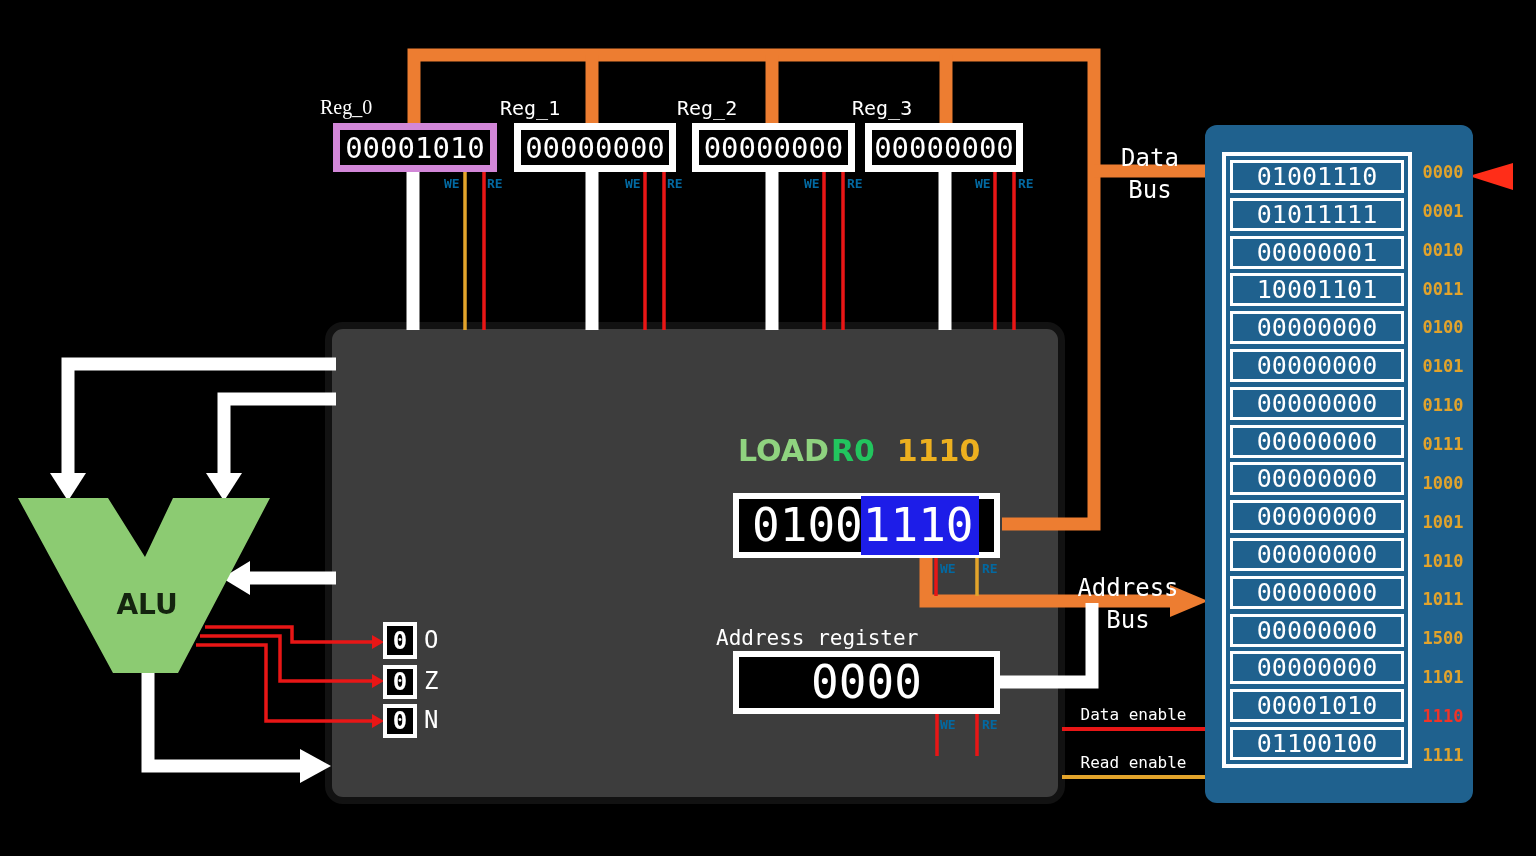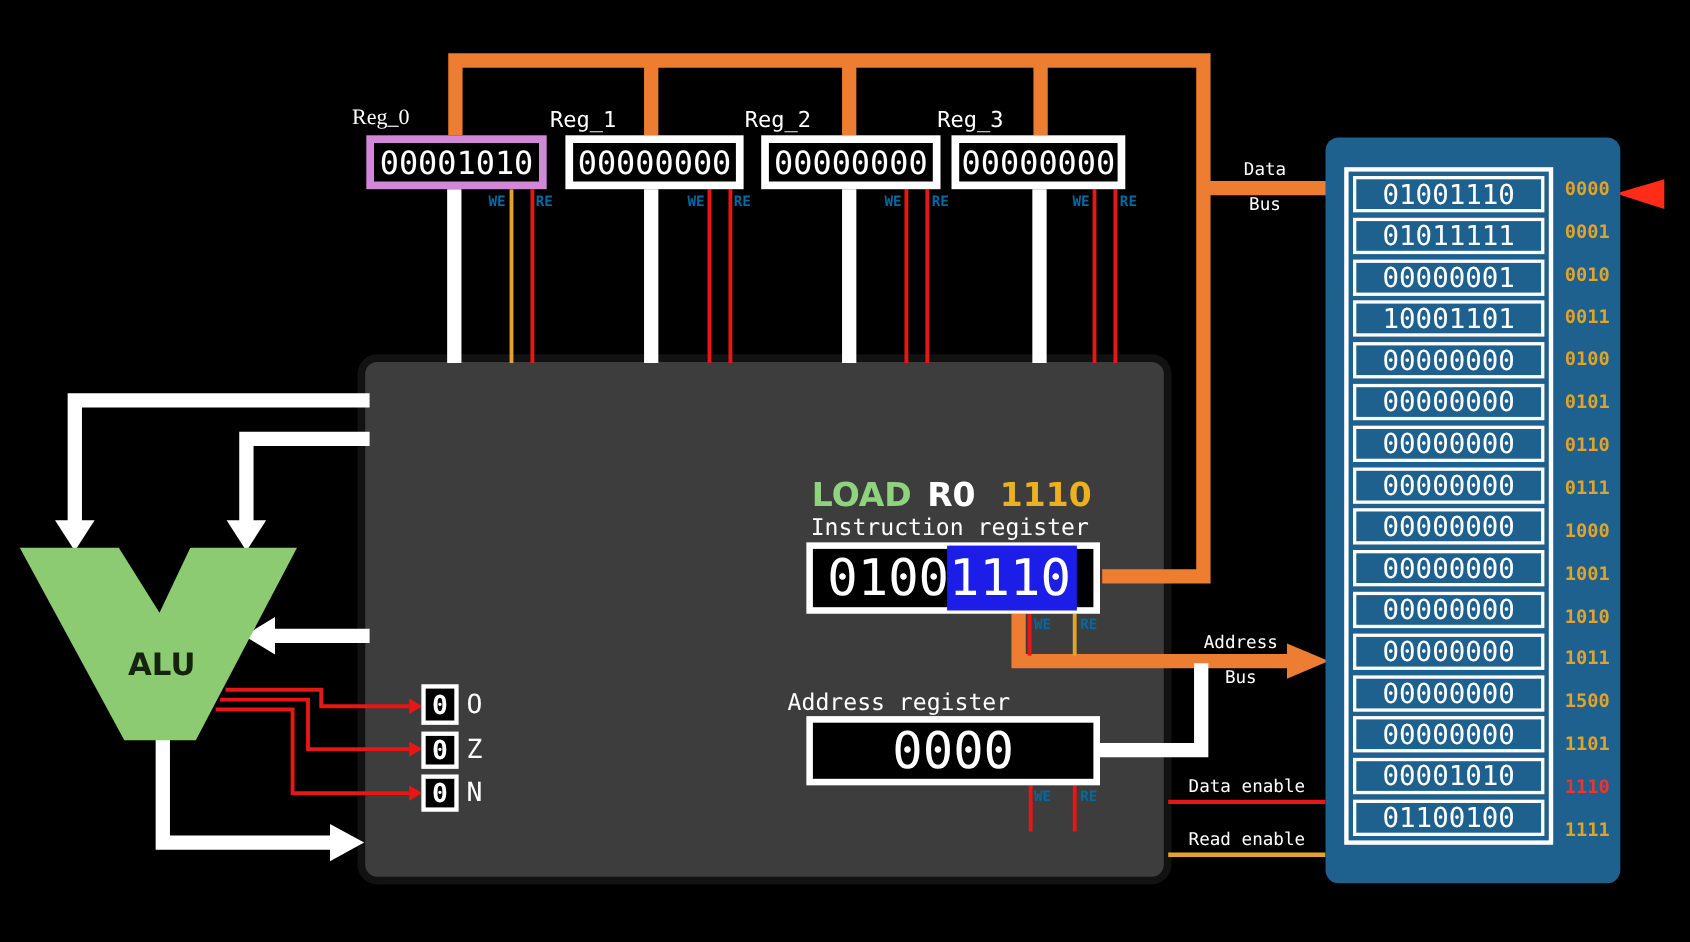--- a/index.html
+++ b/index.html
@@ -23,22 +23,22 @@
   .reg-box{top:123px;height:49px;background:#000;border:7px solid #fff;
            box-sizing:border-box;display:flex;align-items:center;justify-content:center;
            color:#fff;font-size:29px;z-index:3;}
   .reg-box.active{border-color:#d287d8;}
   .wr-label{font-size:13px;font-weight:bold;color:#0369a1;z-index:3;}
   .wr-top{top:176px;}
 
   
   #instr-text{left:738px;top:433px;font-family:"DejaVu Sans","Liberation Sans",sans-serif;
               font-weight:bold;font-size:30px;z-index:3;}
-  #instr-text .mn{color:#8fd37f;margin-right:14px;}
-  #instr-text .rg{color:#ffffff;margin-right:22px;}
+  #instr-text .mn{color:#8fd37f;margin-right:2px;}
+  #instr-text .rg{color:#22c55e;margin-right:22px;}
   #instr-text .op{color:#edb01f;}
   #ir-label{left:737px;top:467px;font-size:21px;color:#fff;z-index:3;}
   .reg-big{background:#000;border:6px solid #fff;box-sizing:border-box;z-index:3;}
   #ir-box{left:733px;top:493px;width:267px;height:65px;}
   #ir-blue{left:122px;top:-3px;width:118px;height:59px;background:#1d1de8;z-index:1;}
   #ir-value{left:13px;top:0px;height:53px;line-height:53px;font-size:46px;color:#fff;z-index:2;}
   #ar-label{left:716px;top:626px;font-size:21px;color:#fff;z-index:3;}
   #ar-box{left:733px;top:651px;width:267px;height:63px;}
   #ar-value{left:0;top:0;width:255px;height:51px;line-height:51px;text-align:center;
             font-size:46px;color:#fff;z-index:2;}
@@ -46,21 +46,21 @@
   
   #alu-text{left:112px;top:588px;width:70px;text-align:center;
             font-family:"DejaVu Sans","Liberation Sans",sans-serif;font-weight:bold;
             font-size:28px;color:#14240f;z-index:3;}
   .flag-box{left:383px;width:34px;background:#000;border:4px solid #fff;box-sizing:border-box;
             display:flex;align-items:center;justify-content:center;color:#fff;
             font-size:24px;font-weight:bold;z-index:3;}
   .flag-label{left:424px;font-size:24px;color:#fff;z-index:3;}
 
   
-  .bus-label{color:#fff;font-size:16px;text-align:center;z-index:3;}
+  .bus-label{color:#fff;font-size:24px;text-align:center;z-index:3;}
   .sig-label{color:#fff;font-size:16px;text-align:center;z-index:3;}
 
   
   #memory{left:1205px;top:125px;width:268px;height:678px;background:#1f618e;
           border-radius:12px;z-index:3;}
   #mem-frame{position:absolute;left:17px;top:27px;width:190px;height:616px;
              border:4px solid #fff;box-sizing:border-box;display:flex;flex-direction:column;
              justify-content:space-between;padding:4px;}
   .mem-cell{height:33px;border:3px solid #fff;box-sizing:border-box;display:flex;
             align-items:center;justify-content:center;color:#fff;font-size:25px;}
@@ -170,21 +170,20 @@
   <div class="abs reg-box" style="left:865px;width:158px;">
     <span>00000000</span>
   </div>
   <div class="abs wr-label wr-top" style="left:975px;">WE</div>
   <div class="abs wr-label wr-top" style="left:1018px;">RE</div>
 
   <div id="instr-text" class="abs">
     <span class="mn">LOAD</span><span class="rg">R0</span><span class="op">1110</span>
   </div>
 
-  <div id="ir-label" class="abs">Instruction register</div>
   <div id="ir-box" class="abs reg-big">
     <div id="ir-blue" class="abs"></div>
     <div id="ir-value" class="abs">
       <span>0100</span><span>1110</span>
     </div>
   </div>
   <div class="abs wr-label" style="left:940px;top:561px;">WE</div>
   <div class="abs wr-label" style="left:982px;top:561px;">RE</div>
 
   <div id="ar-label" class="abs">Address register</div>

